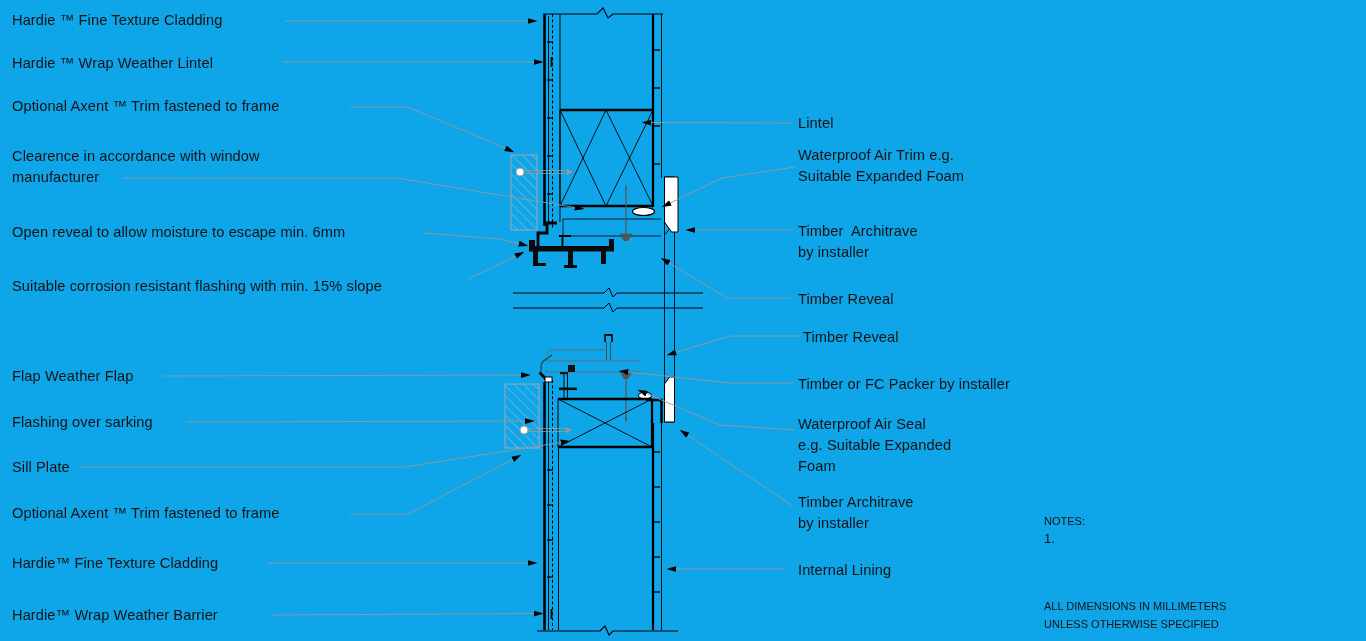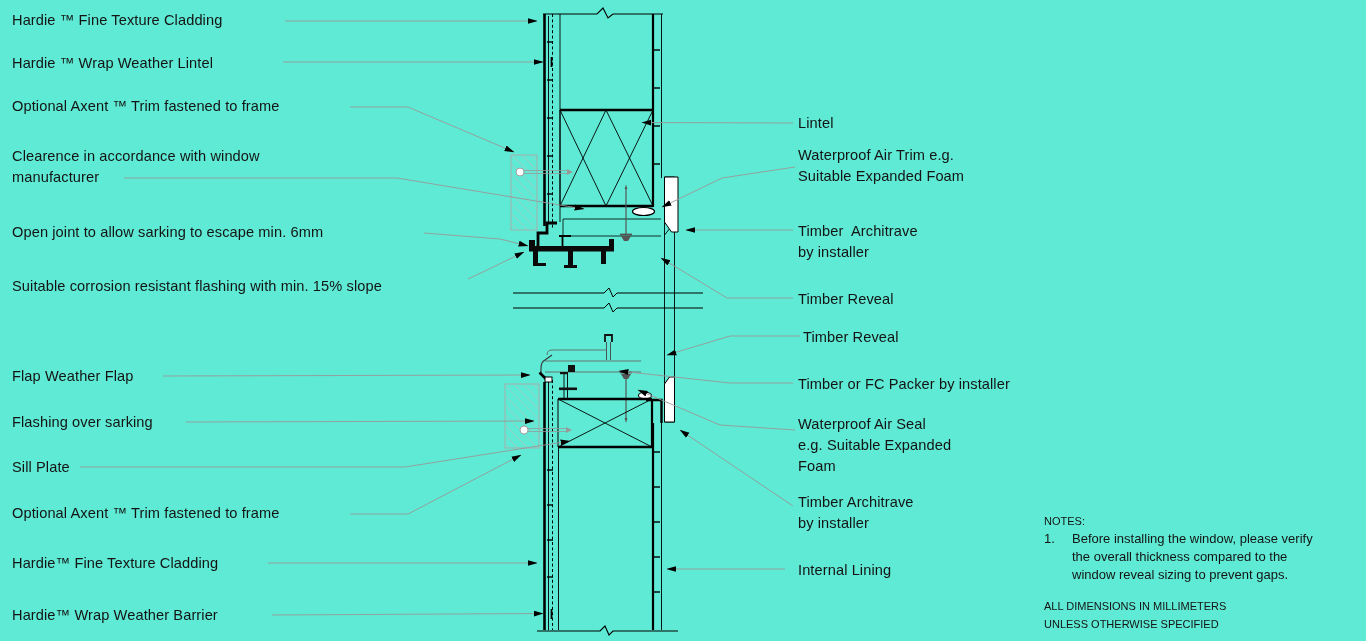--- a/index.html
+++ b/index.html
@@ -1,16 +1,16 @@
 <!DOCTYPE html>
 <html><head>
 <meta charset="utf-8">
 <style>
   html,body{margin:0;padding:0;background:#ffffff;}
-  #canvas{position:relative;width:1366px;height:641px;background:#5eead4;overflow:hidden;
+  #canvas{position:relative;width:1366px;height:641px;background:#0ea5e9;overflow:hidden;
           font-family:"Liberation Sans", sans-serif;}
   .lbl{position:absolute;font-size:14.6px;line-height:21px;color:#141414;
        white-space:pre-wrap;letter-spacing:.1px;}
   .note{position:absolute;font-size:11px;line-height:18px;color:#141414;white-space:pre-line;}
   .note-item{position:absolute;display:flex;font-size:13px;line-height:18px;color:#141414;}
   .note-item .num{width:28px;flex:none;}
   .note-item .txt{white-space:pre-line;}
   svg{position:absolute;left:0;top:0;}
 </style>
 </head>
@@ -219,21 +219,21 @@
     <polyline points="785,569 667,569" marker-end="url(#arr)"></polyline>
   </g>
 </svg>
 
 <div>
   <div class="lbl" style="left:12px;top:10px">Hardie ™ Fine Texture Cladding</div>
   <div class="lbl" style="left:12px;top:53px">Hardie ™ Wrap Weather Lintel</div>
   <div class="lbl" style="left:12px;top:96px">Optional Axent ™ Trim fastened to frame</div>
   <div class="lbl" style="left:12px;top:146px">Clearence in accordance with window
 manufacturer</div>
-  <div class="lbl" style="left:12px;top:222px">Open joint to allow sarking to escape min. 6mm</div>
+  <div class="lbl" style="left:12px;top:222px">Open reveal to allow moisture to escape min. 6mm</div>
   <div class="lbl" style="left:12px;top:276px">Suitable corrosion resistant flashing with min. 15% slope</div>
   <div class="lbl" style="left:12px;top:366px">Flap Weather Flap</div>
   <div class="lbl" style="left:12px;top:412px">Flashing over sarking</div>
   <div class="lbl" style="left:12px;top:457px">Sill Plate</div>
   <div class="lbl" style="left:12px;top:503px">Optional Axent ™ Trim fastened to frame</div>
   <div class="lbl" style="left:12px;top:553px">Hardie™ Fine Texture Cladding</div>
   <div class="lbl" style="left:12px;top:605px">Hardie™ Wrap Weather Barrier</div>
 
   <div class="lbl" style="left:798px;top:113px">Lintel</div>
   <div class="lbl" style="left:798px;top:145px">Waterproof Air Trim e.g.
@@ -248,21 +248,18 @@
 Foam</div>
   <div class="lbl" style="left:798px;top:492px">Timber Architrave
 by installer</div>
   <div class="lbl" style="left:798px;top:560px">Internal Lining</div>
 </div>
 
 <div>
   <div class="note" style="left:1044px;top:512px">NOTES:</div>
   <div class="note-item" style="left:1044px;top:530px;width:310px">
     <span class="num">1.</span>
-    <span class="txt">Before installing the window, please verify
-the overall thickness compared to the
-window reveal sizing to prevent gaps.</span>
   </div>
   <div class="note" style="left:1044px;top:597px">ALL DIMENSIONS IN MILLIMETERS
 UNLESS OTHERWISE SPECIFIED</div>
 </div>
 
 </div>
 
 </body></html>

